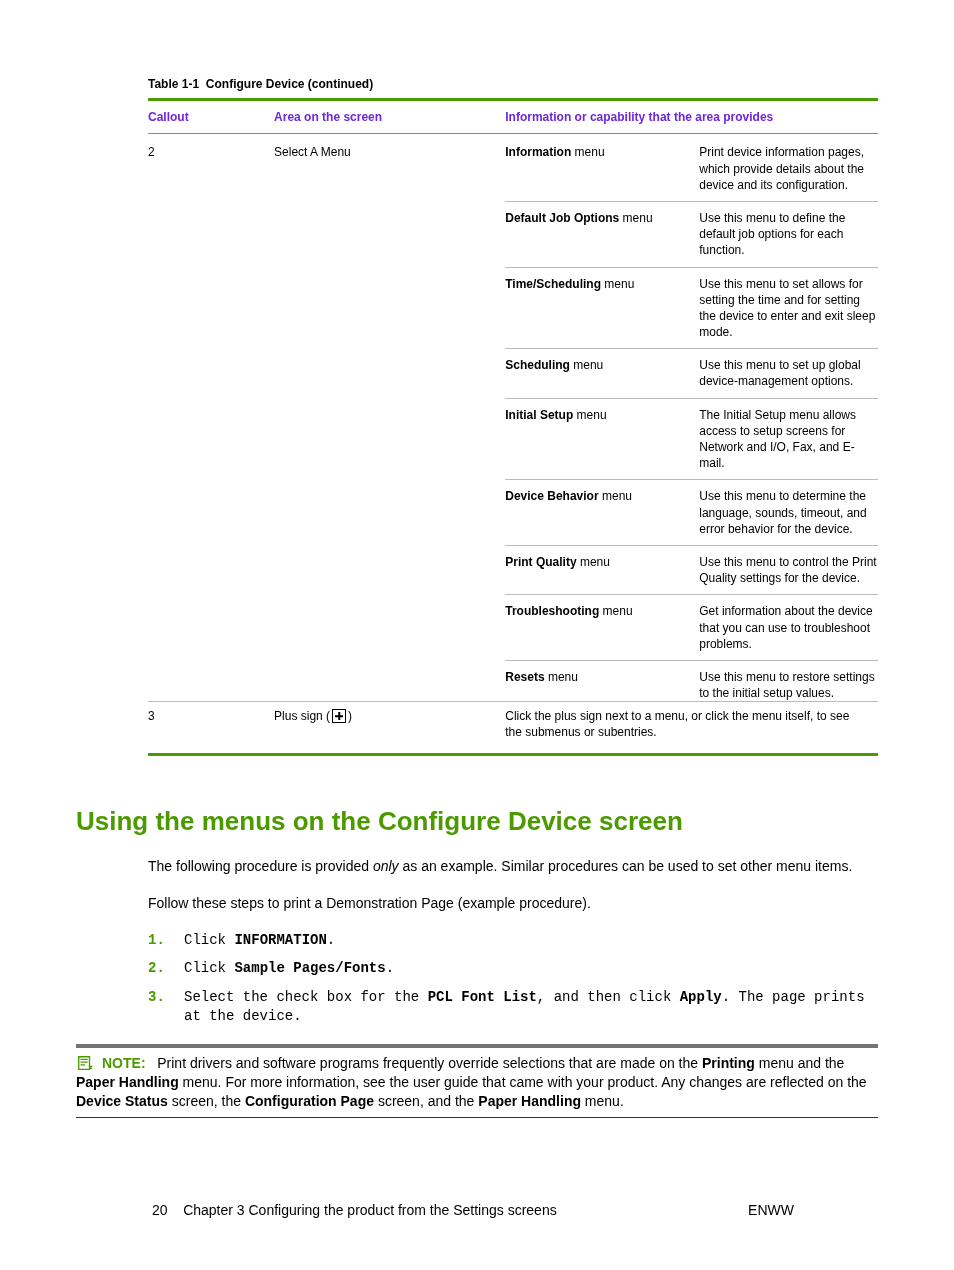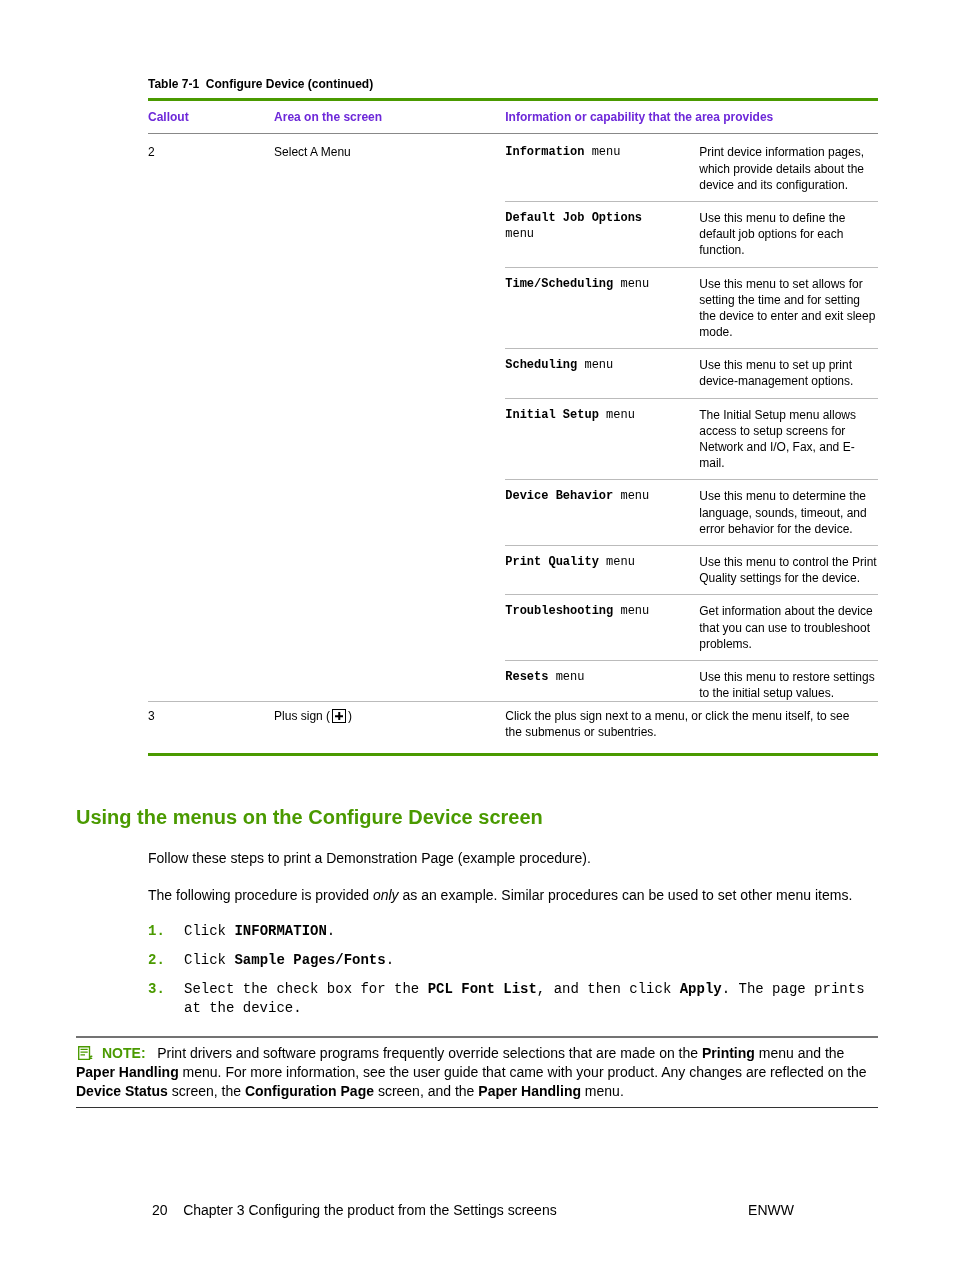--- a/index.html
+++ b/index.html
@@ -50,25 +50,25 @@
   .col-area { width: 165px; }
   .col-info { width: 170px; }
   .inner-menu-list { }
   .inner-menu-list .menu-row {
     display: flex;
     padding: 8px 0;
     border-bottom: 1px solid #bbb;
   }
   .inner-menu-list .menu-row:first-child { padding-top: 0; }
   .inner-menu-list .menu-row:last-child { border-bottom: none; padding-bottom: 0; }
-  .inner-menu-list .menu-name { flex: 0 0 170px; padding-right: 8px; font-family: Liberation Mono, monospace; }
+  .inner-menu-list .menu-name { flex: 0 0 170px; padding-right: 8px; }
   .inner-menu-list .menu-desc { flex: 1; margin-left: 24px; }
   .section-heading {
     color: #4a9a00;
-    font-size: 20px;
+    font-size: 26px;
     font-weight: bold;
     margin: 48px 0 18px 0;
   }
   .body-para {
     margin: 0 0 18px 72px;
     font-size: 14px;
   }
   .italic { font-style: italic; }
   ol.steps {
     margin: 0 0 18px 72px;
@@ -84,21 +84,21 @@
     margin-bottom: 10px;
   }
   ol.steps li::before {
     content: counter(step) ".";
     position: absolute;
     left: -36px;
     font-weight: bold;
     color: #4a9a00;
   }
   .note-block {
-    border-top: 2px solid #737373;
+    border-top: 4px solid #737373;
     border-bottom: 1px solid #333;
     padding: 6px 0;
     font-size: 14px;
     margin-top: 10px;
     position: relative;
     line-height: 1.35;
   }
   .note-icon {
     position: absolute;
     left: 0;
@@ -143,21 +143,21 @@
     justify-content: space-between;
   }
   .page-container { position: relative; min-height: 1194px; }
   .note-svg path { stroke: #4a9a00; stroke-width: 1.5; fill: none; }
 </style>
 </head>
 <body>
 <div class="page-container">
 
 <div class="table-caption">
-  <span class="bold">Table 7-1</span>
+  <span class="bold">Table 1-1</span>
   <span class="bold">&nbsp;</span><span class="bold">Configure Device (continued)</span>
 </div>
 
 <table class="cfg">
   <colgroup>
     <col class="col-callout">
         <col class="col-area">
         <col class="col-info">
         <col>
   </colgroup>
@@ -181,21 +181,21 @@
               <div class="menu-row">
                 <div class="menu-name"><span class="bold">Default Job Options</span><span> menu</span></div>
                 <div class="menu-desc">Use this menu to define the default job options for each function.</div>
               </div>
               <div class="menu-row">
                 <div class="menu-name"><span class="bold">Time/Scheduling</span><span> menu</span></div>
                 <div class="menu-desc">Use this menu to set allows for setting the time and for setting the device to enter and exit sleep mode.</div>
               </div>
               <div class="menu-row">
                 <div class="menu-name"><span class="bold">Scheduling</span><span> menu</span></div>
-                <div class="menu-desc">Use this menu to set up print device-management options.</div>
+                <div class="menu-desc">Use this menu to set up global device-management options.</div>
               </div>
               <div class="menu-row">
                 <div class="menu-name"><span class="bold">Initial Setup</span><span> menu</span></div>
                 <div class="menu-desc">The Initial Setup menu allows access to setup screens for Network and I/O, Fax, and E-mail.</div>
               </div>
               <div class="menu-row">
                 <div class="menu-name"><span class="bold">Device Behavior</span><span> menu</span></div>
                 <div class="menu-desc">Use this menu to determine the language, sounds, timeout, and error behavior for the device.</div>
               </div>
               <div class="menu-row">
@@ -218,25 +218,25 @@
       <td>
         <span>Plus sign (</span><span class="plus-icon"></span><span>)</span>
       </td>
       <td colspan="2">Click the plus sign next to a menu, or click the menu itself, to see the submenus or subentries.</td>
     </tr>
   </tbody>
 </table>
 
 <div class="section-heading">Using the menus on the Configure Device screen</div>
 
-<p class="body-para">Follow these steps to print a Demonstration Page (example procedure).</p>
-
 <p class="body-para">
   <span>The following procedure is provided </span><span class="italic">only</span><span> as an example. Similar procedures can be used to set other menu items.</span>
 </p>
+
+<p class="body-para">Follow these steps to print a Demonstration Page (example procedure).</p>
 
 <ol class="steps">
   <li>
     <span>Click </span><span class="bold">INFORMATION</span><span>.</span>
   </li>
   <li>
     <span>Click </span><span class="bold">Sample Pages/Fonts</span><span>.</span>
   </li>
   <li>
     <span>Select the check box for the </span><span class="bold">PCL Font List</span><span>, and then click </span><span class="bold">Apply</span><span>. The page prints at the device.</span>

